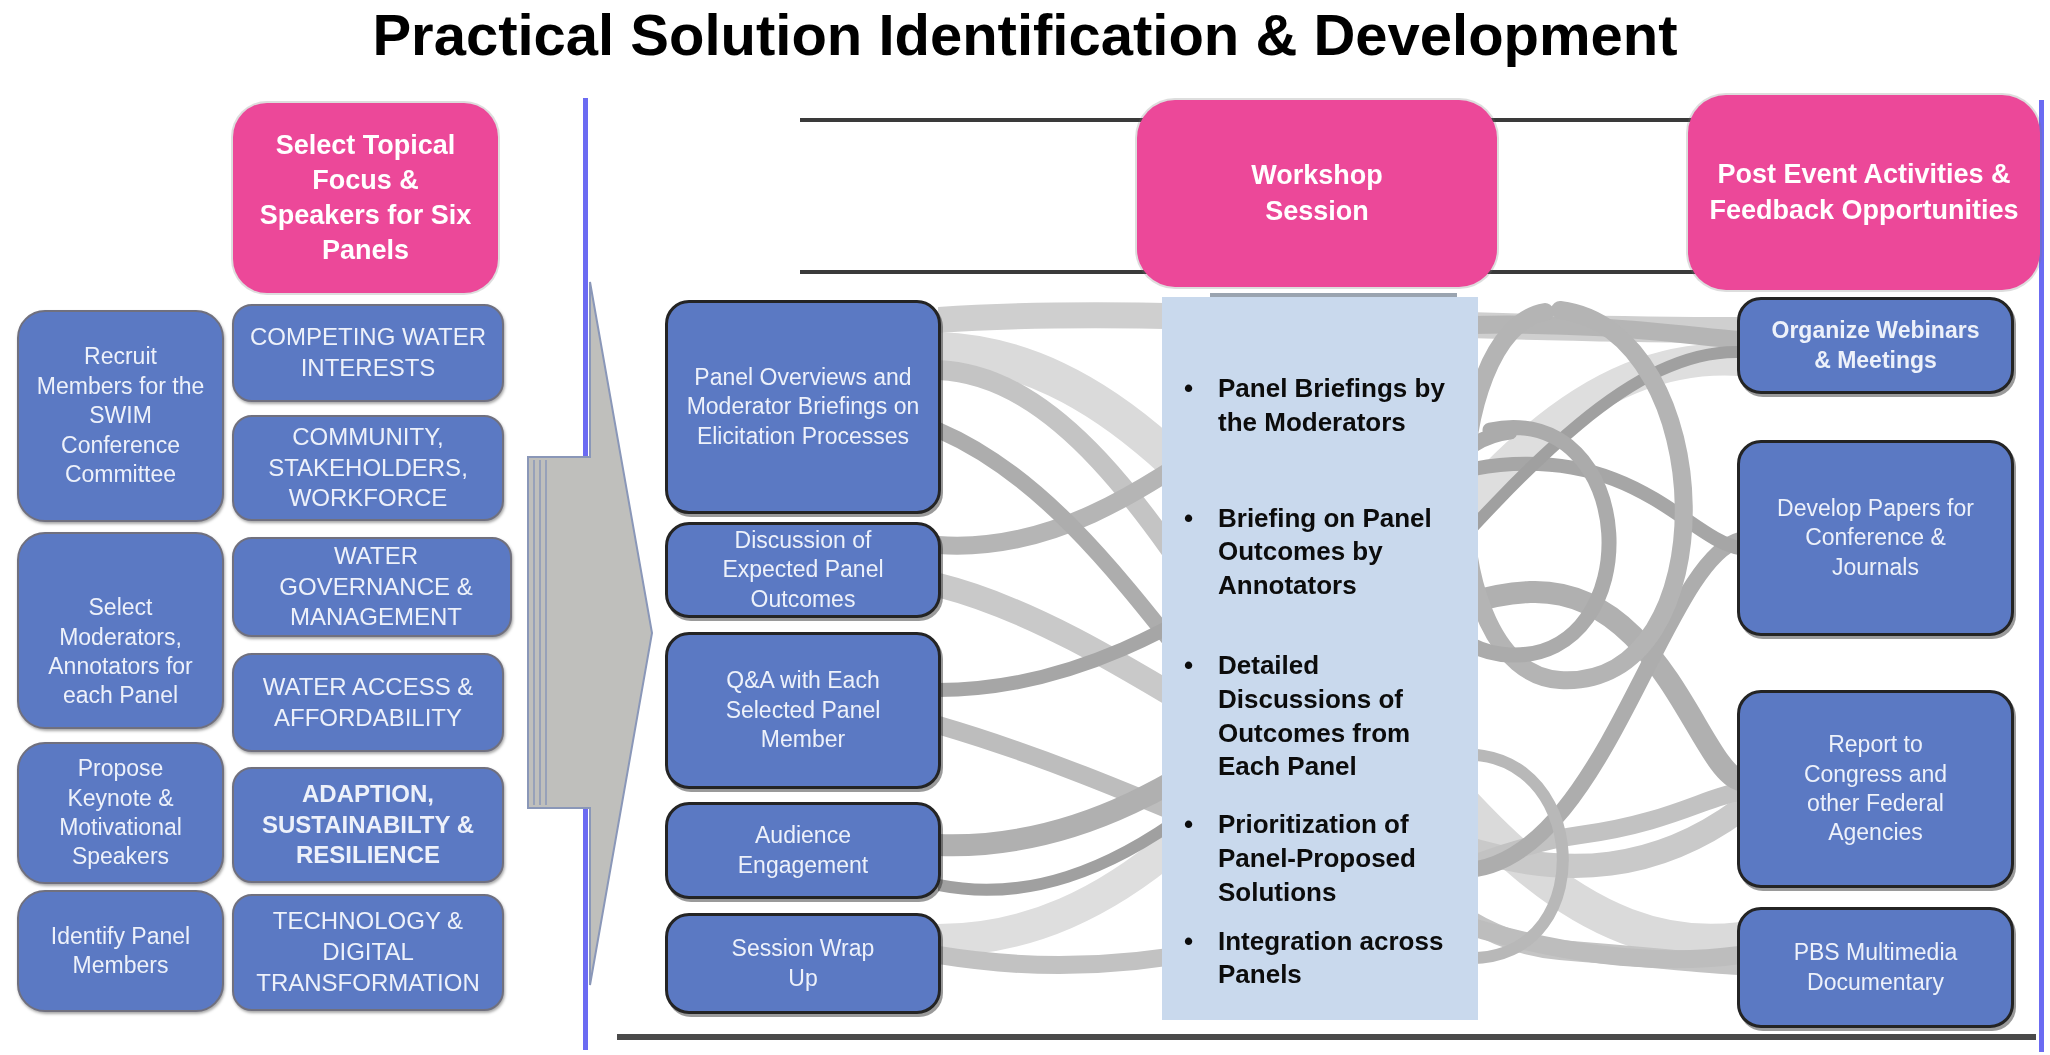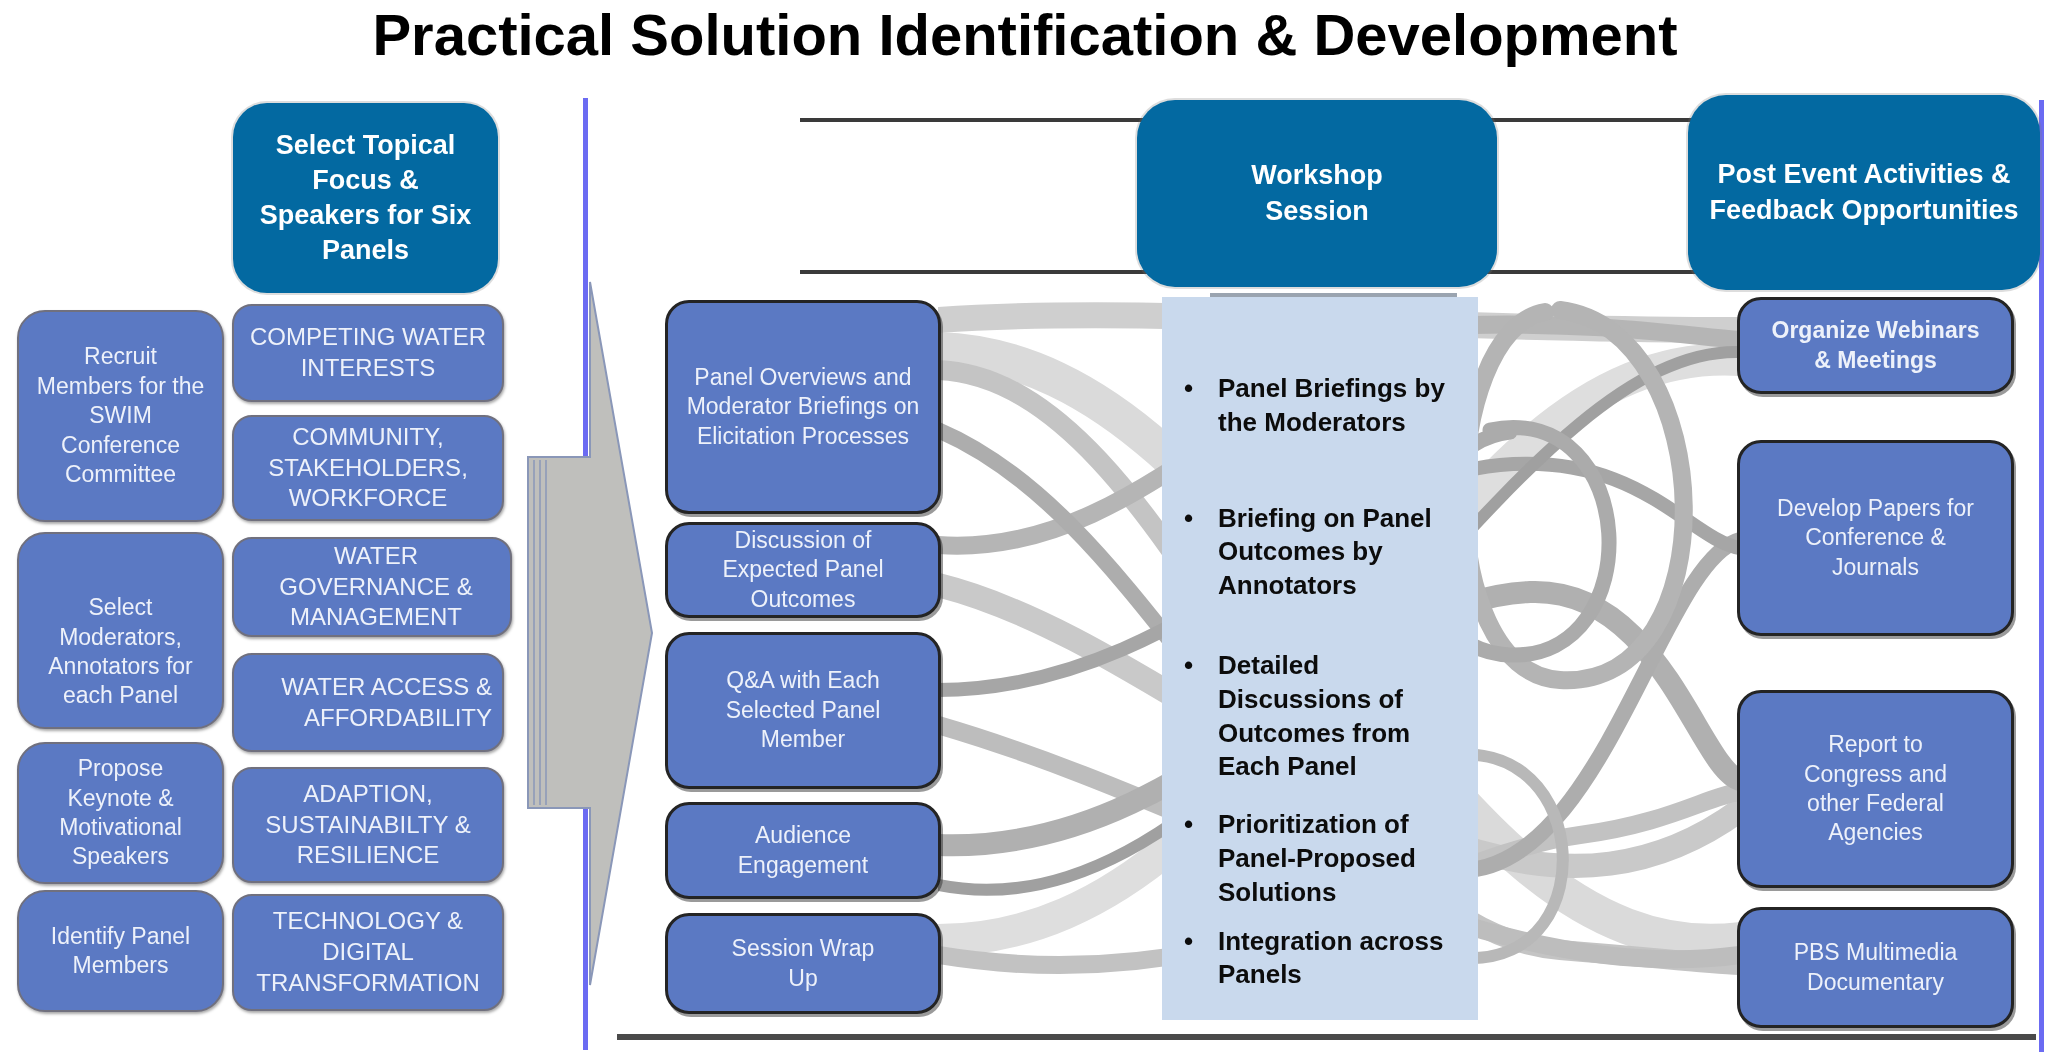--- a/index.html
+++ b/index.html
@@ -9,21 +9,21 @@
   }
   .abs{position:absolute;}
   
   .title{
     left:0;top:0;width:2050px;height:68px;
     display:flex;align-items:center;justify-content:center;
     font-size:58px;font-weight:bold;color:#000;letter-spacing:0px;white-space:nowrap;
   }
   
   .hdr{
-    background:#0369a1;color:#fff;border-radius:38px;
+    background:#ec4899;color:#fff;border-radius:38px;
     display:flex;align-items:center;justify-content:center;text-align:center;
     font-size:27px;font-weight:bold;line-height:1.3;z-index:3;
     box-shadow:0 0 0 2px rgba(120,120,120,.25);
   }
   
   .band{
     left:800px;top:118px;width:1100px;height:148px;background:#ffffff;
     border-top:4px solid #3a3a3a;border-bottom:4px solid #3a3a3a;z-index:1;
   }
   
@@ -118,23 +118,23 @@
   <div class="abs node soft c2" style="left:232px;top:304px;width:268px;height:94px;border-radius:20px;">
     <span style="padding:0 10px;">COMPETING WATER INTERESTS</span>
   </div>
   <div class="abs node soft c2" style="left:232px;top:415px;width:268px;height:102px;border-radius:20px;">
     <span style="padding:0 10px;">COMMUNITY, STAKEHOLDERS, WORKFORCE</span>
   </div>
   <div class="abs node soft c2" style="left:232px;top:537px;width:268px;height:96px;border-radius:20px;padding-left:8px;">
     <span style="padding:0 10px;">WATER GOVERNANCE &amp; MANAGEMENT</span>
   </div>
   <div class="abs node soft c2" style="left:232px;top:653px;width:268px;height:95px;border-radius:20px;">
-    <span style="padding:0 10px;text-align:right;">WATER ACCESS &amp; AFFORDABILITY</span>
-  </div>
-  <div class="abs node soft c2" style="left:232px;top:767px;width:268px;height:112px;border-radius:20px;">
+    <span style="padding:0 10px;">WATER ACCESS &amp; AFFORDABILITY</span>
+  </div>
+  <div class="abs node soft c2" style="left:232px;top:767px;width:268px;height:112px;border-radius:20px;font-weight:bold;">
     <span style="padding:0 10px;">ADAPTION, SUSTAINABILTY &amp; RESILIENCE</span>
   </div>
   <div class="abs node soft c2" style="left:232px;top:894px;width:268px;height:113px;border-radius:20px;">
     <span style="padding:0 10px;">TECHNOLOGY &amp; DIGITAL TRANSFORMATION</span>
   </div>
 
   <div class="abs node dark mid" style="left:665px;top:300px;width:270px;height:208px;">
     <span style="padding:0 16px;">Panel Overviews and Moderator Briefings on Elicitation Processes</span>
   </div>
   <div class="abs node dark mid" style="left:665px;top:522px;width:270px;height:90px;">

